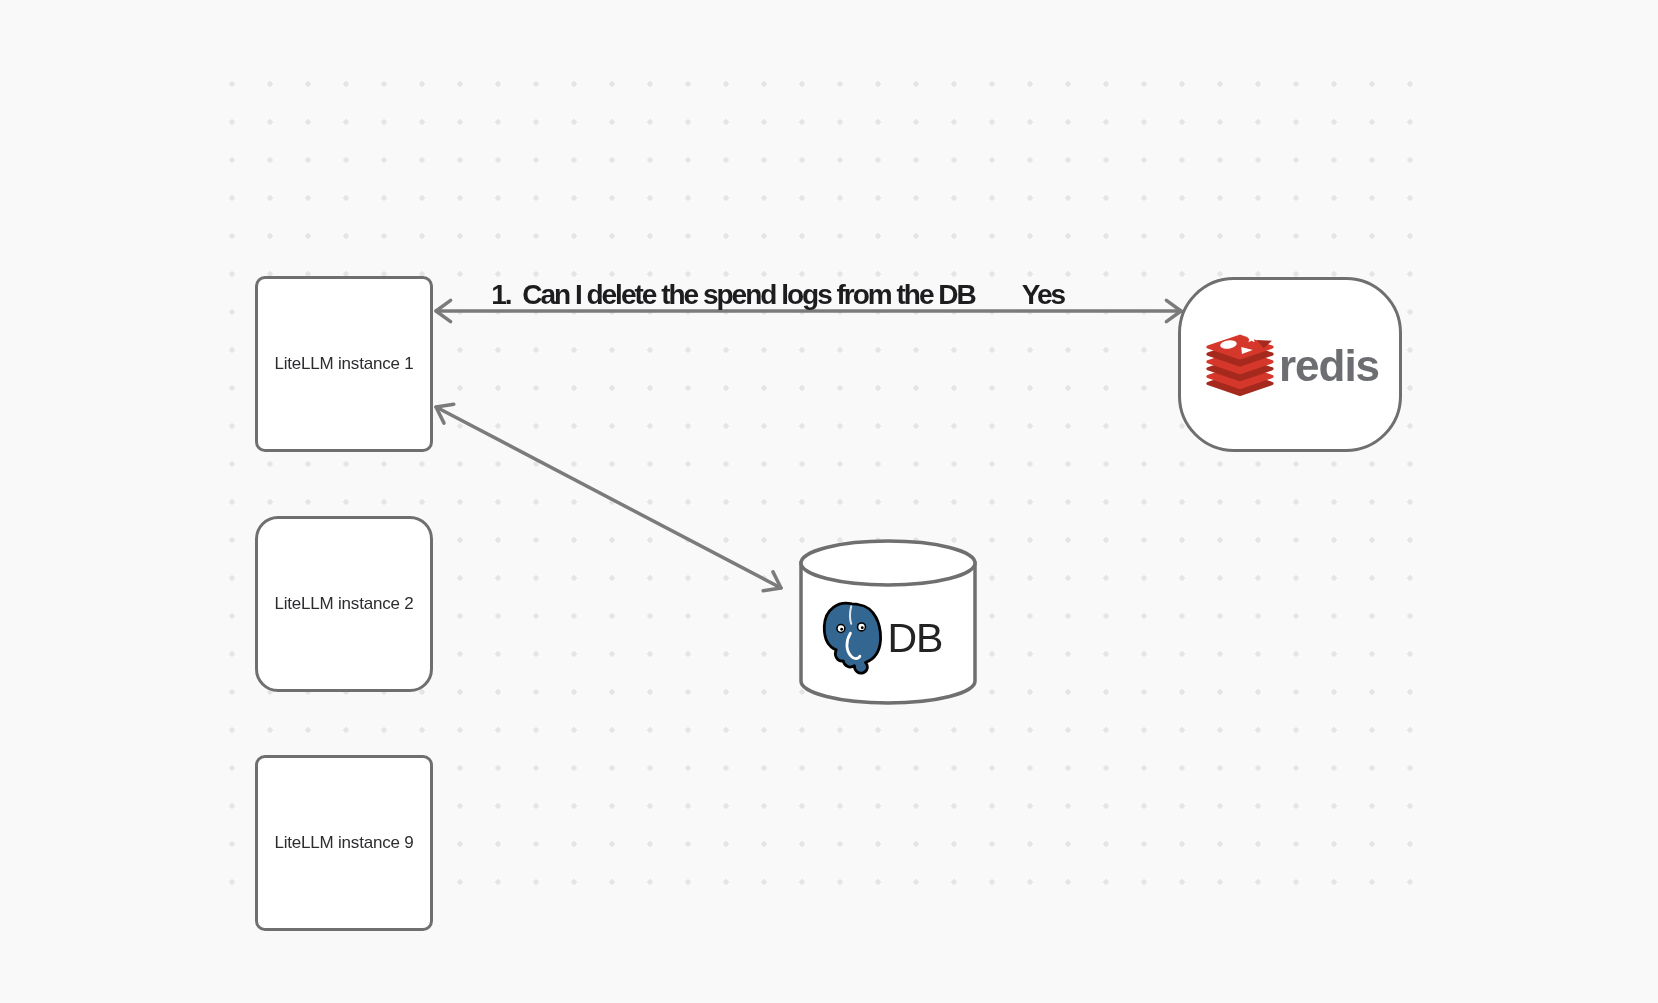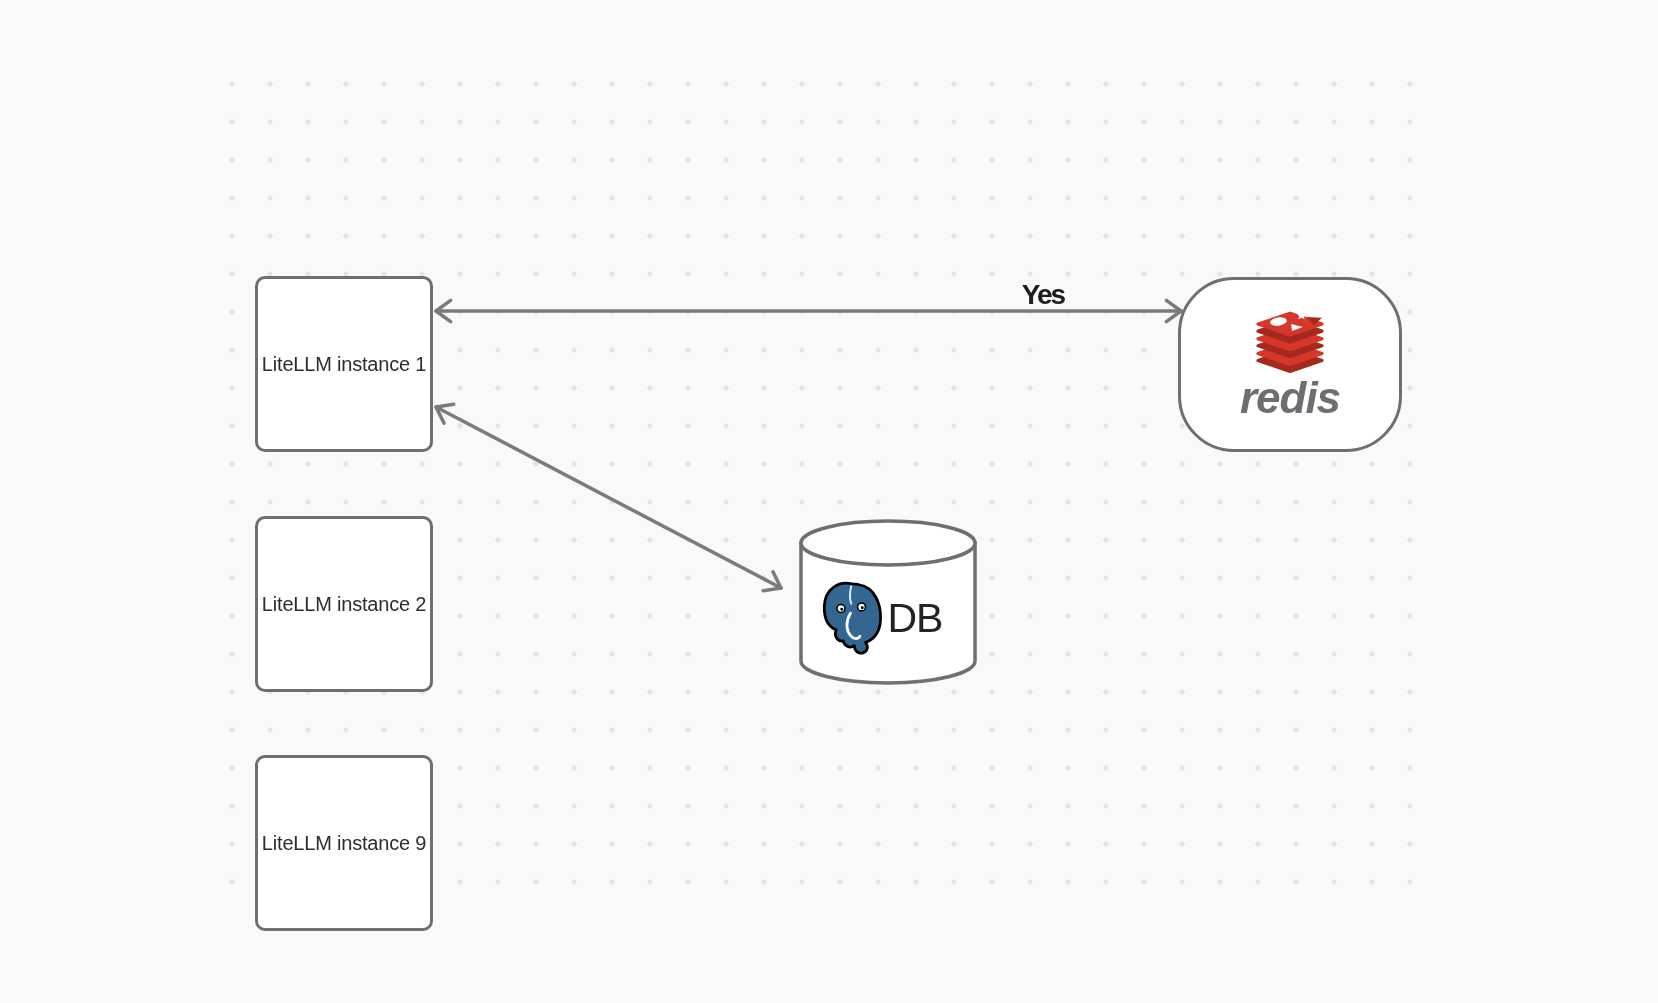--- a/index.html
+++ b/index.html
@@ -26,42 +26,41 @@
 
   
   .inst{
     position:absolute; left:255px; width:178px; height:176px;
     background:#fff; border:3px solid var(--node_border,#6f6f6f);
     border-radius:10px; box-sizing:border-box;
     display:flex; align-items:center; justify-content:center;
     z-index:2;
   }
   .inst span{
-    font-size:20px; letter-spacing:-0.2px;
+    font-size:17px; letter-spacing:-0.2px;
     color:var(--node_text,#2d2d30);
   }
-  .inst1{ top:276px; } .inst2{ top:516px; } .inst3{ top:755px; }
+  .inst1{ top:276px; } .inst2{ top:516px;border-radius:23px; } .inst3{ top:755px; }
 
   
   .redis-node{
     position:absolute; left:1178px; top:277px; width:224px; height:175px;
     background:#fff; border:3px solid var(--node_border,#6f6f6f);
     border-radius:56px; box-sizing:border-box;
-    display:flex; flex-direction:column; align-items:center; justify-content:center;
+    display:flex; flex-direction:row; align-items:center; justify-content:center;
     z-index:2;
-    font-style:italic;
   }
   .redis-word{
     font-size:44px; font-weight:700; letter-spacing:-1px; line-height:1;
     color:var(--redis_wordmark,#6d6e71); margin-top:2px;
   }
 
   
   .db-node{
-    position:absolute; left:799px; top:519px; width:178px; height:166px; z-index:2;padding-left:22px;
+    position:absolute; left:799px; top:539px; width:178px; height:166px; z-index:2;padding-left:22px;
   }
   .db-node .cyl{ position:absolute; left:0; top:0; }
   .db-content{
     position:absolute; left:0; top:60px; width:178px; height:78px;
     display:flex; align-items:center; justify-content:center;
     transform:translateX(-9px);
   }
   .db-label{
     font-size:41px; color:#232323; letter-spacing:-1px; line-height:1;
   }
@@ -141,15 +140,16 @@
         <path d="M43 42 C37 52, 37 64, 44 71 C47 75, 53 75, 55 71" stroke="#ffffff" stroke-width="3.5" fill="none" stroke-linecap="round"></path>
         <circle cx="31" cy="36" r="5" fill="#ffffff" stroke="#000000" stroke-width="2"></circle>
         <circle cx="32" cy="37" r="1.8" fill="#000000"></circle>
         <circle cx="57" cy="34" r="5" fill="#ffffff" stroke="#000000" stroke-width="2"></circle>
         <circle cx="58" cy="35" r="1.8" fill="#000000"></circle>
       </svg>
       <span class="db-label">DB</span>
     </div>
   </div>
 
+  <div class="elabel elabel1">1.  Can I delete the spend logs from the DB</div>
   <div class="elabel elabel1y">Yes</div>
 
 </div>
 
 </body></html>

